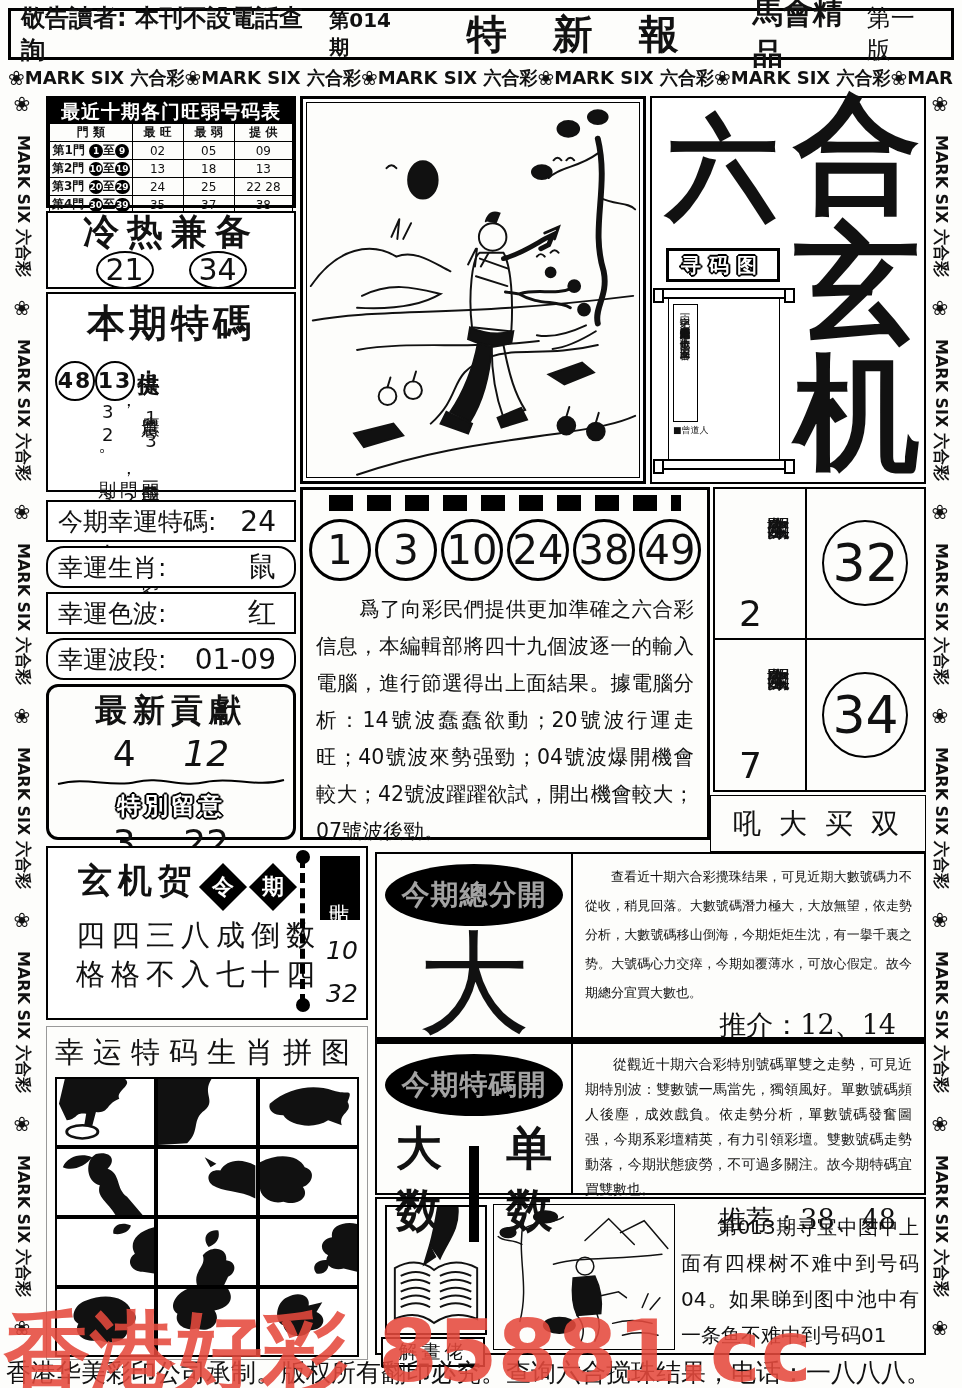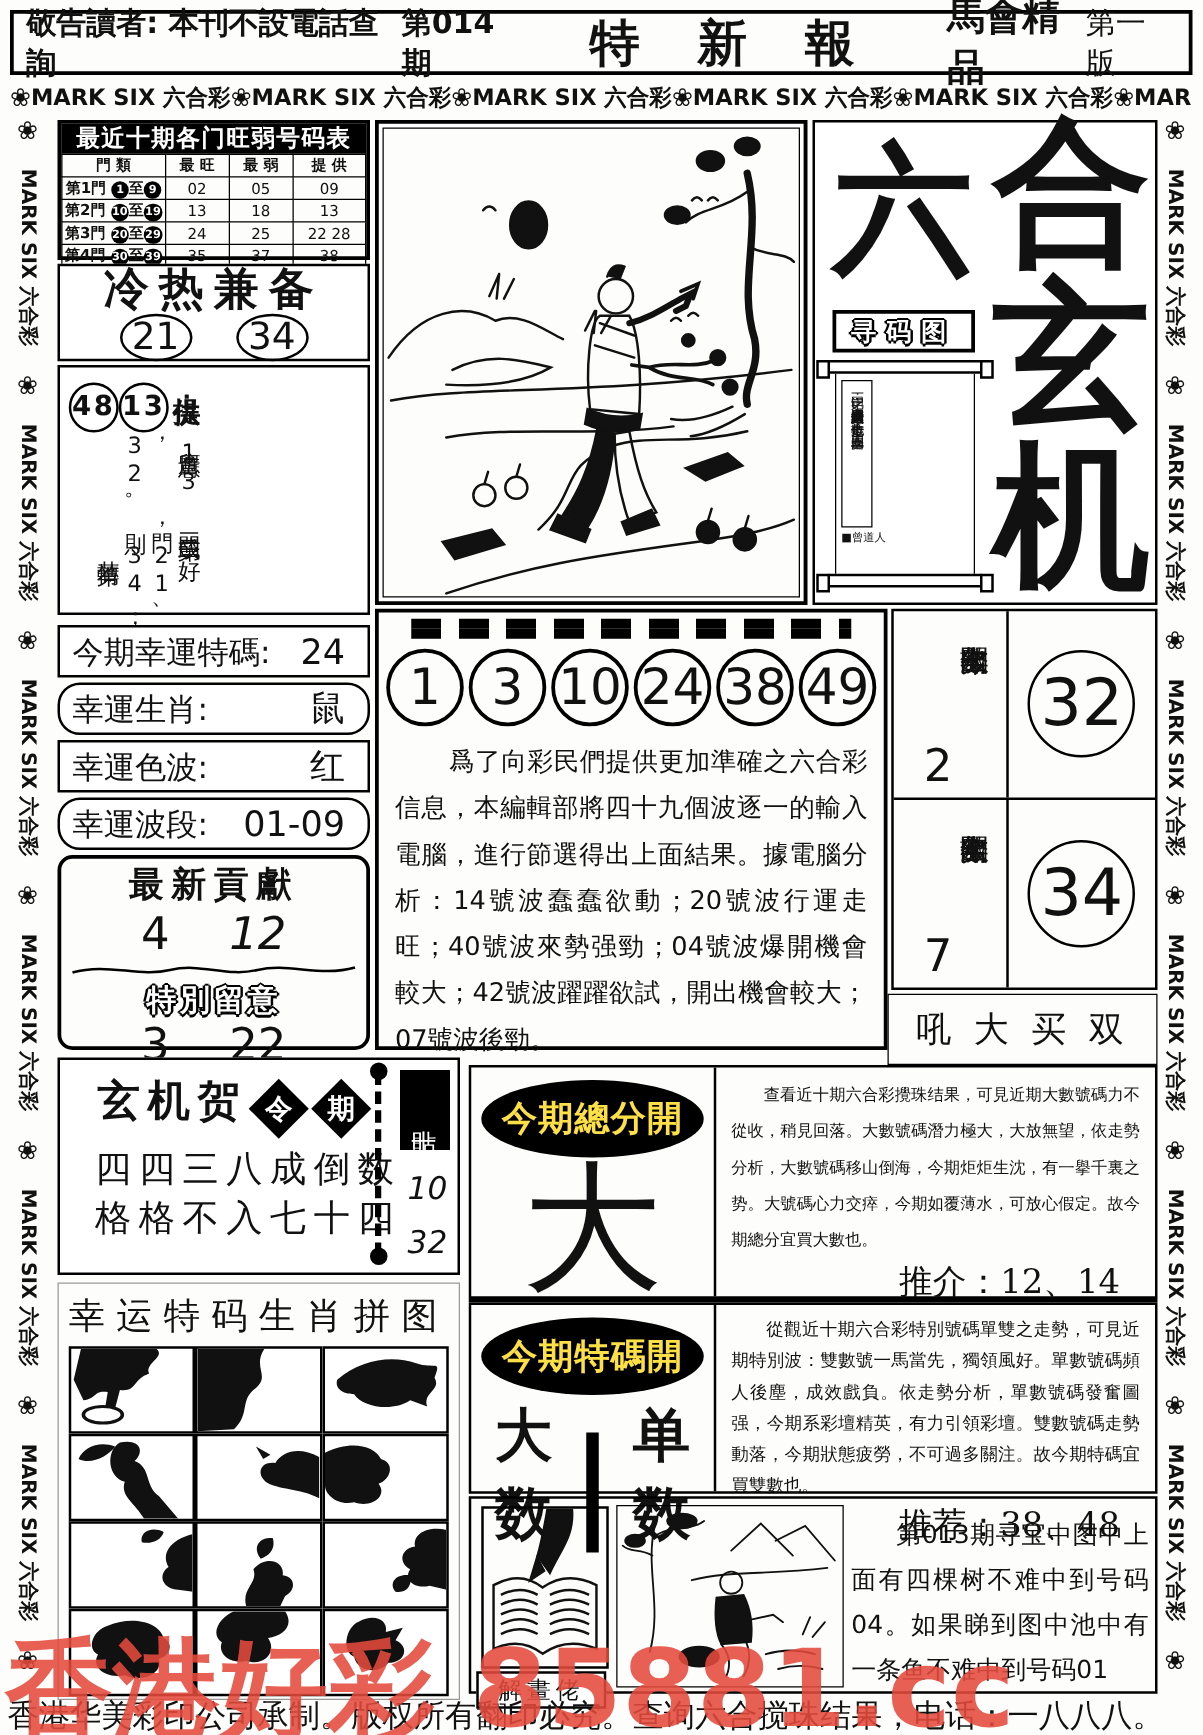--- a/index.html
+++ b/index.html
@@ -5,21 +5,21 @@
   * { box-sizing: border-box; margin: 0; padding: 0; }
   html,body { background:#ffffff; }
   body { font-family:"DejaVu Sans",sans-serif; color:#111; }
   #page { position:relative; width:962px; height:1388px; background:#fdfdfb; overflow:hidden; }
   .abs { position:absolute; }
   .panel { position:absolute; background:#fff; border:2px solid #000; }
 
   
   #header { left:8px; top:8px; width:946px; height:52px; border:3px solid #000; display:flex; align-items:center; padding:0 10px; }
   #header .notice { font-size:24px; font-weight:bold; }
-  #header .issue { font-size:24px; font-weight:bold; margin-left:18px; }
+  #header .issue { font-size:20px; font-weight:bold; margin-left:18px; }
   #header .title { font-size:40px; font-weight:bold; letter-spacing:46px; margin-left:60px; font-family:"DejaVu Serif",serif; white-space:nowrap; }
   #header .subtitle { font-size:30px; font-weight:bold; margin-left:28px; font-family:"DejaVu Serif",serif; }
   #header .edition { font-size:24px; margin-left:auto; margin-right:6px; font-family:"DejaVu Serif",serif; }
 
   
   #topstrip { left:8px; top:64px; width:946px; height:28px; display:flex; align-items:center; justify-content:space-between; font-size:18px; font-weight:bold; white-space:nowrap; overflow:hidden; }
   .flower { font-size:20px; line-height:1; }
   .sidestrip { top:94px; width:38px; height:1244px; display:flex; flex-direction:column; align-items:center; justify-content:space-between; overflow:hidden; }
   #leftstrip { left:3px; } #rightstrip { left:921px; }
   .sidestrip .unit { writing-mode:vertical-rl; text-orientation:sideways; font-size:16px; font-weight:bold; white-space:nowrap; }
@@ -47,21 +47,21 @@
   #speccode .offer { font-size:22px; font-weight:bold; }
   #speccode .ncircle { writing-mode:horizontal-tb; width:40px; height:40px; border:2px solid #000; border-radius:50%; font-size:22px; display:flex; align-items:center; justify-content:center; margin:6px 0 0 0; }
 
   
   .lucky { left:46px; width:250px; height:42px; display:flex; align-items:center; padding:0 10px; font-size:25px; }
   .lucky .val { margin-left:auto; font-size:28px; padding-right:8px; }
   .round16 { border-radius:18px; }
 
   
   #contrib { left:46px; top:684px; width:250px; height:156px; border:3px solid #000; border-radius:12px; text-align:center; }
-  #contrib .ttl { font-size:28px; font-weight:bold; letter-spacing:6px; font-family:"DejaVu Serif",serif; margin-top:2px; }
+  #contrib .ttl { font-size:32px; font-weight:bold; letter-spacing:6px; font-family:"DejaVu Serif",serif; margin-top:2px; }
   #contrib .row { display:flex; justify-content:space-around; font-size:36px; padding:0 40px; }
   #contrib .row .n2 { font-style:italic; }
   #contrib svg.wave { display:block; margin:0 auto; }
   .outlined { color:#fff; font-weight:bold; text-shadow:-1px -1px 0 #000,1px -1px 0 #000,-1px 1px 0 #000,1px 1px 0 #000,0 2px 0 #000,2px 0 0 #000,-2px 0 0 #000,0 -2px 0 #000; }
 
   
   #mystery { left:46px; top:846px; width:322px; height:174px; }
   #mystery .trow { display:flex; align-items:flex-end; margin:10px 0 0 30px; }
   #mystery .tpre { font-size:34px; font-weight:bold; font-family:"DejaVu Serif",serif; letter-spacing:6px; }
   .diamond { width:34px; height:34px; background:#000; transform:rotate(45deg); margin:0 8px; display:flex; align-items:center; justify-content:center; }
@@ -122,21 +122,21 @@
   .statcell .cir { flex:1; display:flex; align-items:center; justify-content:center; }
   .statcirc { width:86px; height:86px; border:2px solid #000; border-radius:50%; font-size:52px; display:flex; align-items:center; justify-content:center; }
 
   
   #slogan { left:710px; top:795px; width:216px; height:57px; border:1px solid #000; display:flex; align-items:center; justify-content:center; font-size:28px; letter-spacing:18px; padding-left:14px; }
 
   
   #total { left:375px; top:852px; width:551px; height:190px; border:2px solid #000; border-bottom:5px solid #000; display:flex; }
   #specialsec { left:375px; top:1042px; width:551px; height:153px; border:2px solid #000; display:flex; }
   .leftzone { width:196px; border-right:2px solid #000; position:relative; text-align:center; }
-  .badge { margin:10px auto 0; width:178px; height:62px; background:#000; border-radius:50%; color:#fde047; font-size:28px; font-weight:bold; display:flex; align-items:center; justify-content:center; letter-spacing:1px; }
+  .badge { margin:10px auto 0; width:178px; height:62px; background:#000; border-radius:50%; color:#a3a3a3; font-size:28px; font-weight:bold; display:flex; align-items:center; justify-content:center; letter-spacing:1px; }
   #total .bigchar { font-size:112px; font-family:"DejaVu Serif",serif; line-height:1.02; }
   .dspair { display:flex; align-items:flex-end; justify-content:center; margin-top:2px; }
   .dspair .w { font-size:46px; font-weight:bold; font-family:"DejaVu Serif",serif; }
   .dspair .bar { width:12px; height:96px; background:#000; margin:0 8px; }
   .rightzone { flex:1; padding:8px 12px 4px; display:flex; flex-direction:column; }
   #total .rightzone .para { font-size:13px; line-height:29px; text-align:justify; text-indent:2em; font-family:"DejaVu Serif",serif; }
   #specialsec .rightzone .para { font-size:14px; line-height:25px; text-align:justify; text-indent:2em; font-family:"DejaVu Serif",serif; }
   .recommend { margin-top:auto; text-align:right; font-size:27px; padding-right:16px; font-family:"DejaVu Serif",serif; }
 
   
@@ -257,20 +257,21 @@
 
   <div id="coldhot" class="panel">
     <div class="ttl">冷热兼备</div>
     <div class="nums">
       <div class="oval">21</div>
       <div class="oval">34</div>
     </div>
   </div>
 
   <div id="speccode" class="panel">
+    <div class="ttl">本期特碼</div>
     <div class="vwrap">
       <div class="vcol offer">
         <span>提供：</span>
         <div class="ncircle">13</div>
         <div class="ncircle">48</div>
       </div>
       <div class="vcol">應留意13 ，32。</div>
       <div class="vcol">三門或第二門，則</div>
       <div class="vcol">好21、34；若轉第</div>
       <div class="vcol">第一門之中，看</div>

